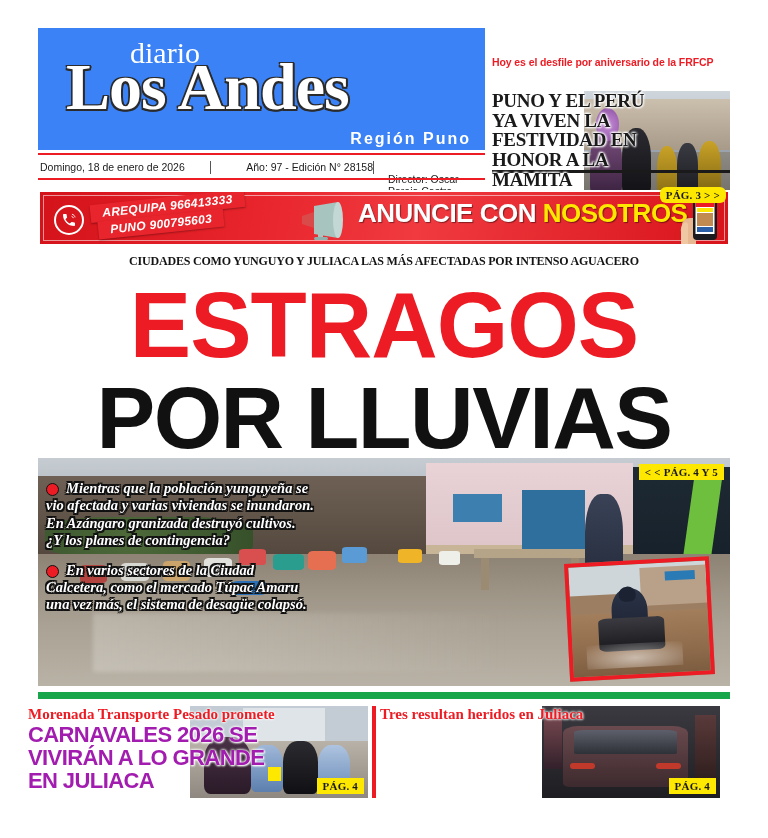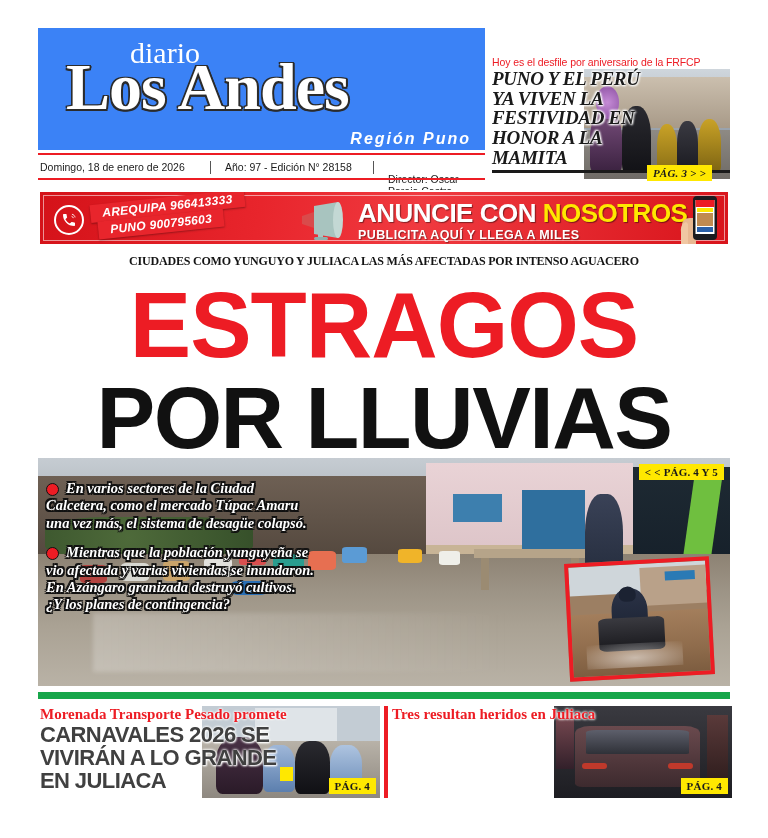--- a/index.html
+++ b/index.html
@@ -31,61 +31,60 @@
     color:#ffffff; letter-spacing:-1px; white-space:nowrap;
     text-shadow:
       -1.5px -1.5px 0 #2b2b2b,  1.5px -1.5px 0 #2b2b2b,
       -1.5px  1.5px 0 #2b2b2b,  1.5px  1.5px 0 #2b2b2b,
        0 2px 0 #2b2b2b, 2px 0 0 #2b2b2b;
   }
   .logo-region {
     position:absolute; right:14px; top:102px;
     font-size:16px; font-weight:700; color:#ffffff;
     letter-spacing:2px;
-    font-style:italic;
   }
 
   
   .side-story { position:absolute; left:492px; top:28px; width:238px; height:140px; }
   .side-kicker {
-    font-size:10.5px; font-weight:400; color:#ED1C24;
-    line-height:1.2; margin-bottom:0; white-space:nowrap;
+    font-size:10.5px; font-weight:700; color:#ED1C24;
+    line-height:1.2; margin-bottom:22px; white-space:nowrap;
     letter-spacing:-0.1px;
   }
-  .side-body { position:relative; width:238px; height:118px;font-style:italic; }
+  .side-body { position:relative; width:238px; height:118px; }
   .side-photo {
     position:absolute; right:0; top:0; width:146px; height:110px;
     overflow:hidden; background:#9aa3ad;
   }
   .side-headline {
     position:absolute; left:0; top:0; width:160px;
     font-family:"Liberation Serif", serif;
     font-size:19px; font-weight:700; line-height:1.05;
     color:#1a1a1a; letter-spacing:-0.3px; z-index:3;
     text-shadow: 0 0 3px #fff, 0 0 3px #fff, 1px 1px 2px #fff, -1px -1px 2px #fff;
   }
   .pag-badge {
     position:absolute; background:#FFE800; color:#1a1a1a;
     font-size:11px; font-weight:700; padding:2px 6px 2px 6px;
     letter-spacing:0.2px; white-space:nowrap; z-index:5;
     font-family:"Liberation Serif", serif;
   }
-  .badge-p3 { right:18px; bottom:6px; }
+  .badge-p3 { right:4px; bottom:6px;border-radius:6px; }
   .rule-dark { position:absolute; left:492px; top:170px; width:238px; height:3px; background:#1a1a1a; }
 
   
   .dateline-top { position:absolute; left:38px; top:153px; width:447px; height:2px; background:#ED1C24; }
   .dateline {
     position:absolute; left:38px; top:157px; width:447px; height:20px;
     display:flex; align-items:center;
     font-size:10.5px; color:#1a1a1a; font-weight:400;
   }
   .dl-date { width:172px; padding-left:2px; }
   .dl-sep { width:1px; height:13px; background:#555; margin-right:14px; }
-  .dl-year { width:148px; }
+  .dl-year { width:148px;text-align:right; }
   .dl-dir { flex:1;margin-top:36px; }
   .dateline-bot { position:absolute; left:38px; top:178px; width:447px; height:2px; background:#ED1C24; }
 
   
   .ad-banner {
     position:absolute; left:38px; top:190px; width:692px; height:56px;
     background: linear-gradient(100deg,#D41219 0%, #E8252C 32%, #F03A40 55%, #D8141B 100%);
     border:2px solid #ffffff; overflow:hidden;
   }
   .ad-inner { position:absolute; inset:3px; border:1px solid rgba(255,255,255,.55); }
@@ -174,38 +173,38 @@
   .inset-photo {
     position:absolute; right:18px; bottom:8px; width:145px; height:118px;
     border:4px solid #ED1C24; transform:rotate(-3deg);
     overflow:hidden; background:#9c7f63; z-index:7;
   }
 
   
   .green-bar { position:absolute; left:38px; top:692px; width:692px; height:7px; background:#17A64A; }
 
   
-  .bottom-row { position:absolute; left:40px; top:706px; width:692px; height:92px; }
+  .bottom-row { position:absolute; left:28px; top:706px; width:692px; height:92px; }
   .bcol { position:absolute; top:0; height:92px; overflow:hidden; }
   .bcol-left { left:0; width:340px; }
   .bcol-right { left:352px; width:340px; }
   .bcol-divider { position:absolute; left:344px; top:0; width:4px; height:92px; background:#ED1C24; }
   .b-photo { position:absolute; right:0; top:0; width:178px; height:92px; overflow:hidden; background:#8d8d8d; }
   .b-kicker {
     position:absolute; left:0; top:0; z-index:4;
     font-family:"Liberation Serif", serif;
     font-size:15px; font-weight:700; color:#ED1C24;
     line-height:1.1; white-space:nowrap;
     text-shadow:0 0 3px #fff,0 0 3px #fff,0 0 2px #fff;
   }
   .b-headline {
     position:absolute; left:0; top:18px; width:260px; z-index:4;
     font-family:"Liberation Sans", sans-serif;
     font-size:22px; font-weight:700; line-height:1.04;
-    color:#404040; letter-spacing:-0.6px;
+    color:#a21caf; letter-spacing:-0.6px;
     text-shadow:0 0 3px #fff,0 0 3px #fff,1px 1px 2px #fff;
   }
   .badge-bot { right:4px; bottom:4px; }
 
   
   .scn { position:absolute; inset:0; }
   .fl-sky { position:absolute; left:0; top:0; right:0; height:22%;
             background:linear-gradient(#c6ccd2,#aeb6bd); }
   .fl-wallrow { position:absolute; left:0; top:8%; width:58%; height:34%;
             background:linear-gradient(#6e6054,#55493f); }
@@ -330,21 +329,20 @@
         <path d="M16 6 L40 2 L40 38 L16 34 Z" fill="#a8c4bf"></path>
         <ellipse cx="40" cy="20" rx="5" ry="18" fill="#c3d8d4"></ellipse>
         <rect x="20" y="30" width="5" height="9" fill="#a8c4bf"></rect>
         <rect x="16" y="37" width="14" height="3" rx="1.5" fill="#8fb0ab"></rect>
       </svg>
     </div>
 
     <div class="ad-main">
       <span class="w">ANUNCIE CON </span><span class="y">NOSOTROS</span>
     </div>
-    <div class="ad-sub">PUBLICITA AQUÍ Y LLEGA A MILES</div>
 
     <div class="ad-hand">
       <svg width="46" height="54" viewBox="0 0 46 54">
         <path d="M2 54 L2 34 Q2 26 10 26 L16 26 L16 54 Z" fill="#e8b892"></path>
         <rect x="13" y="4" width="24" height="44" rx="4" fill="#1b1b1f"></rect>
         <rect x="15.5" y="8" width="19" height="34" fill="#fff"></rect>
         <rect x="15.5" y="8" width="19" height="7" fill="#ED1C24"></rect>
         <rect x="17" y="16" width="16" height="4" fill="#FFE800"></rect>
         <rect x="17" y="21" width="16" height="13" fill="#c08a50"></rect>
         <rect x="17" y="35" width="16" height="5" fill="#2a5fa8"></rect>
@@ -399,25 +397,25 @@
         <div class="moto-bike"></div>
         <div class="moto-splash"></div>
         <div style="position:absolute;left:36%;top:20%;width:12%;height:14%;background:#1b2232;border-radius:50% 50% 38% 38%;"></div>
       </div>
     </div>
   </div>
 
   <div class="bullets">
     <div class="bullet">
       <span class="bullet-dot"></span>
-      <div class="bullet-text">En varios sectores de la Ciudad Calcetera, como el mercado Túpac Amaru una vez más, el sistema de desagüe colapsó.</div>
+      <div class="bullet-text">Mientras que la población yunguyeña se vio afectada y varias viviendas se inundaron. En Azángaro granizada destruyó cultivos. ¿Y los planes de contingencia?</div>
     </div>
     <div class="bullet">
       <span class="bullet-dot"></span>
-      <div class="bullet-text">Mientras que la población yunguyeña se vio afectada y varias viviendas se inundaron. En Azángaro granizada destruyó cultivos. ¿Y los planes de contingencia?</div>
+      <div class="bullet-text">En varios sectores de la Ciudad Calcetera, como el mercado Túpac Amaru una vez más, el sistema de desagüe colapsó.</div>
     </div>
   </div>
 
   <div class="green-bar"></div>
 
   <div class="bottom-row">
 
     <div class="bcol bcol-left">
       <div class="b-photo">
         <div class="scn">

